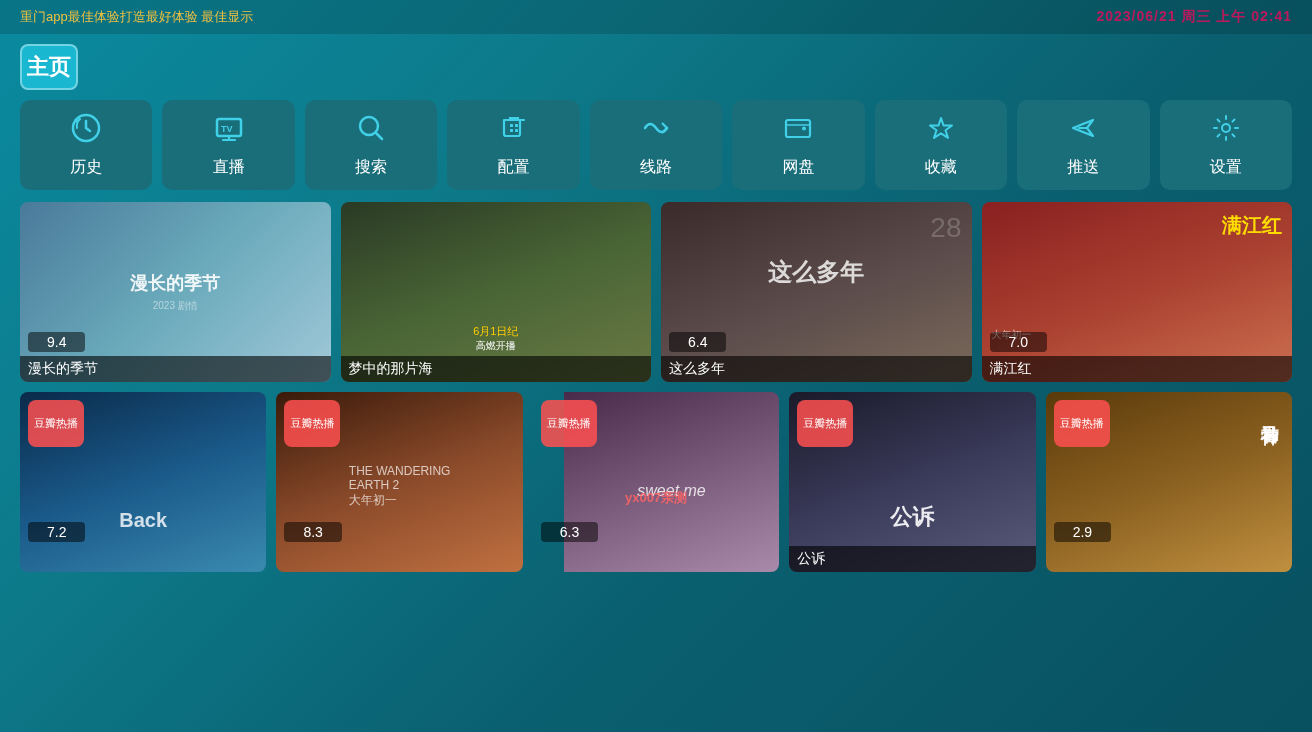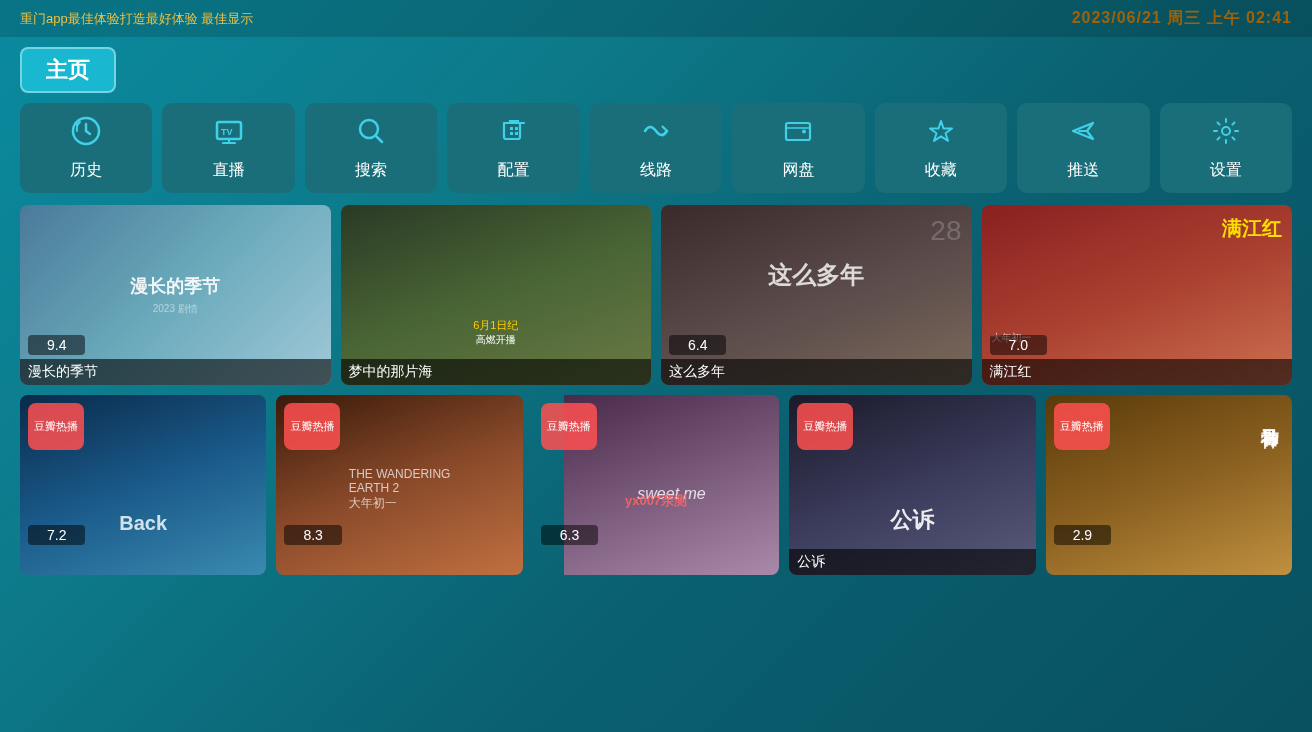--- a/index.html
+++ b/index.html
@@ -20,32 +20,32 @@
       background: rgba(0,0,0,0.15);
     }
     .header-marquee {
       color: #f0c040;
       font-size: 13px;
       flex: 1;
       overflow: hidden;
       white-space: nowrap;
     }
     .header-datetime {
-      color: #a16207;
-      font-size: 16px;
+      color: #be185d;
+      font-size: 14px;
       font-weight: bold;
       letter-spacing: 1px;
     }
 
     
     .main-label {
       display: inline-block;
       background: #1ab8d0;
       border-radius: 8px;
-      padding: 6px 24px;
+      padding: 6px 5px;
       font-size: 22px;
       font-weight: bold;
       margin: 10px 20px 10px 20px;
       border: 2px solid rgba(255,255,255,0.4);
     }
 
     
     .nav-bar {
       display: flex;
       gap: 10px;
@@ -265,21 +265,21 @@
         <div style="font-size:18px;color:rgba(255,255,255,0.9);font-weight:bold;text-align:center;padding:0 5px;">漫长的季节</div>
         <div style="font-size:10px;color:rgba(255,255,255,0.5);margin-top:4px;">2023 剧情</div>
       </div>
     </div>
     <div class="rating">9.4</div>
     <div class="title">漫长的季节</div>
   </div>
 
   <div class="movie-card">
     <div style="position:absolute;top:0;left:0;right:0;bottom:0;background:linear-gradient(160deg,#2a3a25,#4a6535,#6a7a45);">
-      <div style="position:absolute;bottom:38px;left:8px;right:8px;font-size:11px;color:#ffcc00;text-align:center;">6月1日纪<br><span style="font-size:10px;color:white;">高燃开播</span></div>
+      <div style="position:absolute;bottom:29px;left:8px;right:8px;font-size:11px;color:#ffcc00;text-align:center;">6月1日纪<br><span style="font-size:10px;color:white;">高燃开播</span></div>
     </div>
     <div class="title">梦中的那片海</div>
   </div>
 
   <div class="movie-card">
     <div style="position:absolute;top:0;left:0;right:0;bottom:0;background:linear-gradient(160deg,#3a2a2a,#5a4a4a,#7a6a5a);">
       <div style="position:absolute;top:10px;right:10px;font-size:28px;color:rgba(255,255,255,0.2);">28</div>
       <div style="position:absolute;top:30%;left:50%;transform:translateX(-50%);font-size:24px;font-weight:bold;color:rgba(255,255,255,0.8);white-space:nowrap;">这么多年</div>
     </div>
     <div class="rating">6.4</div>

